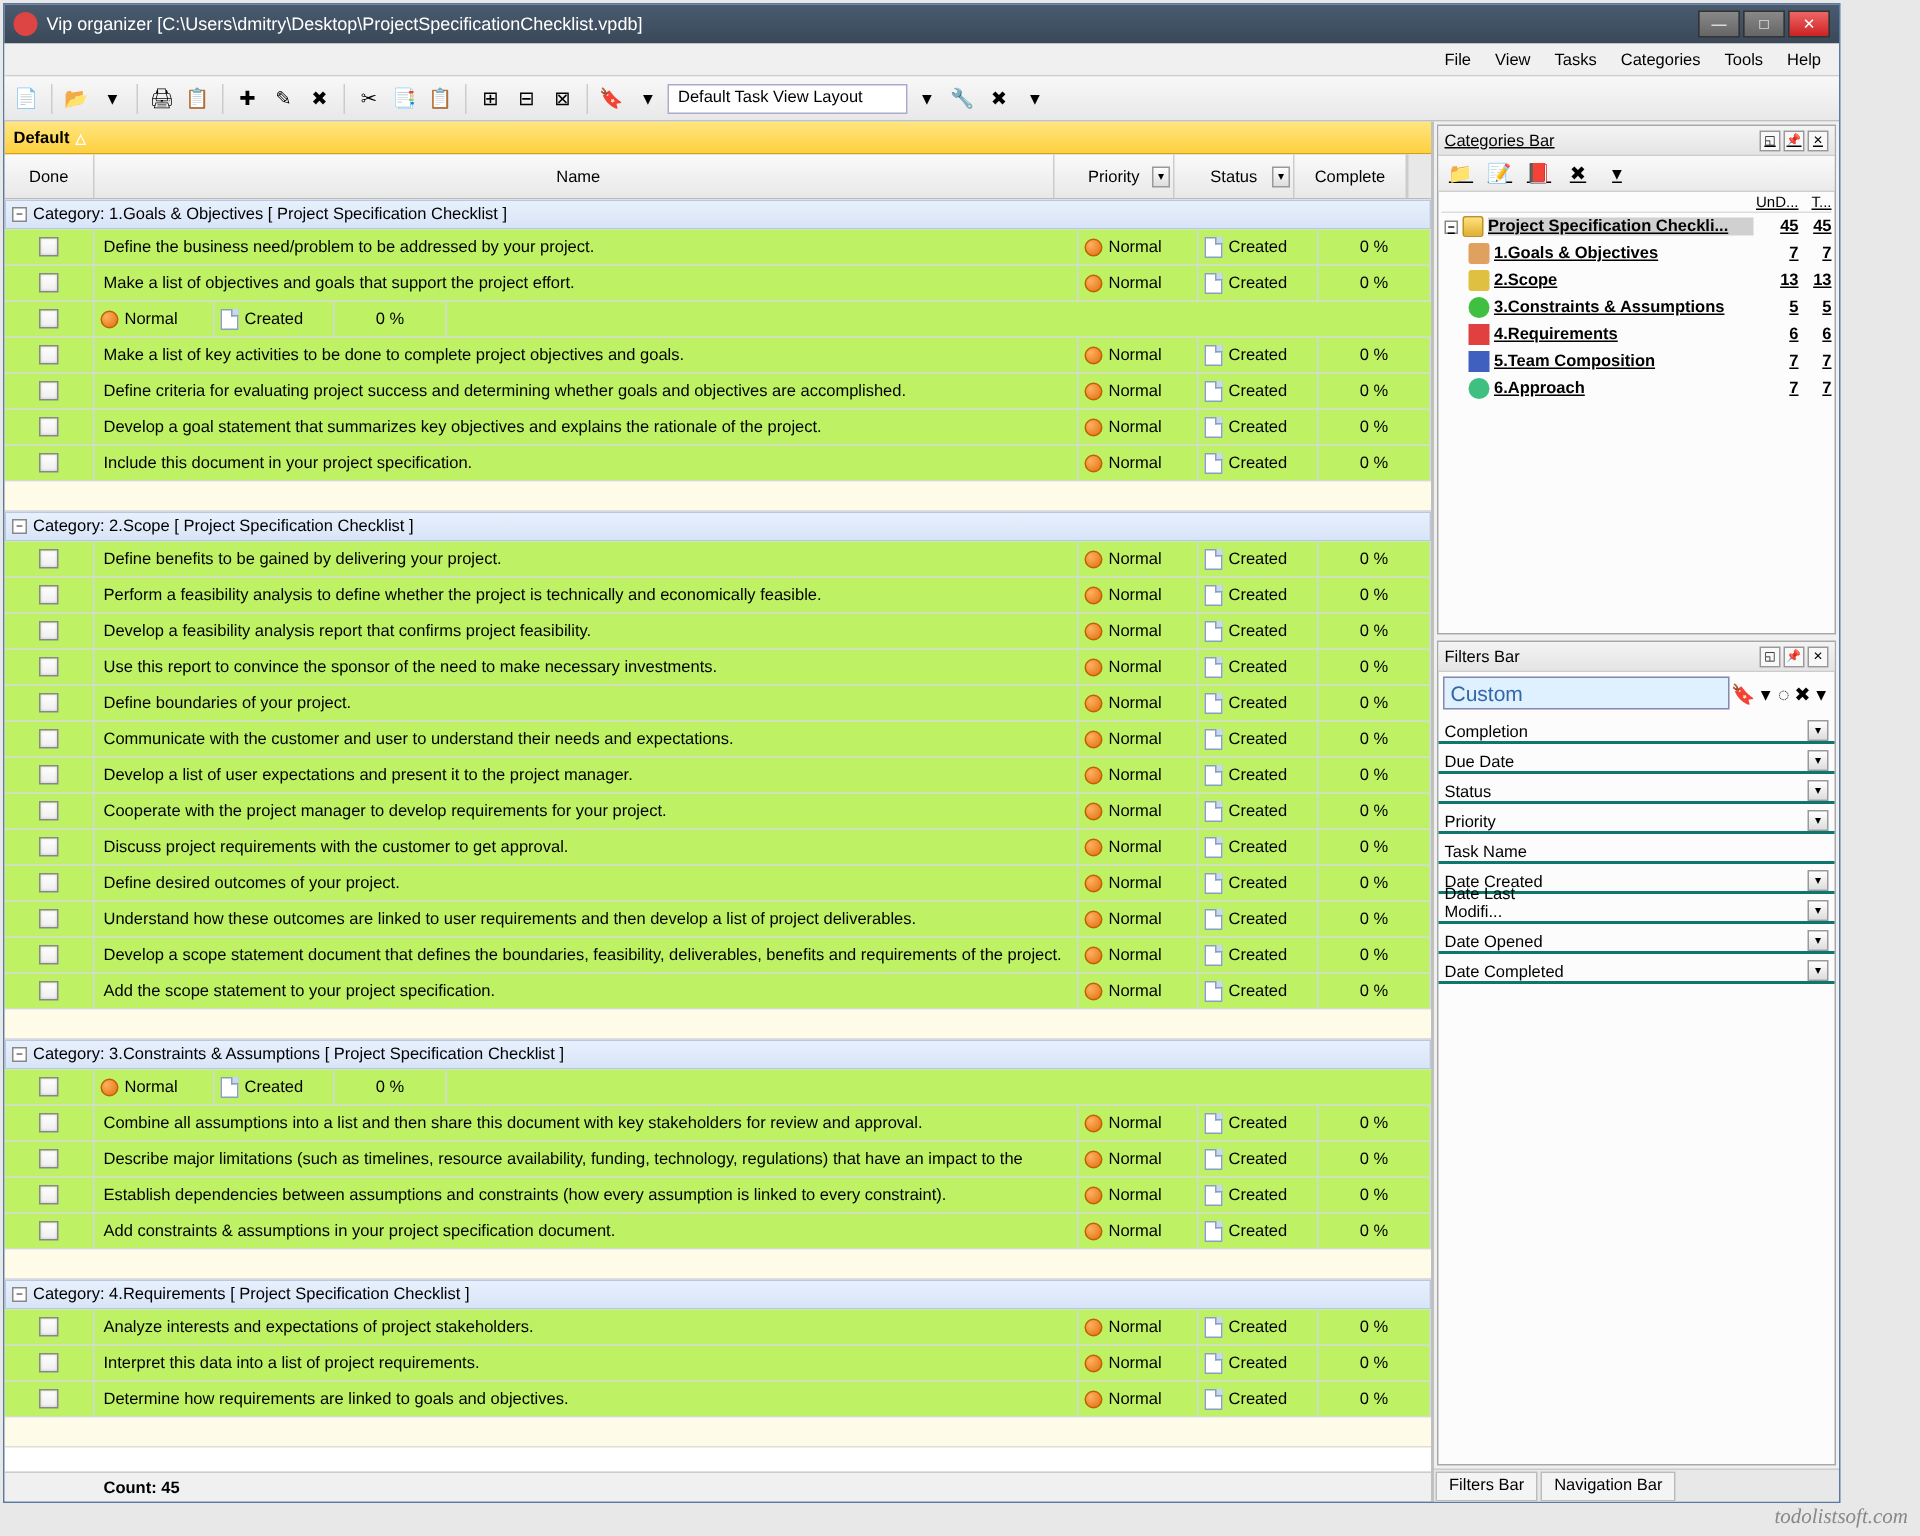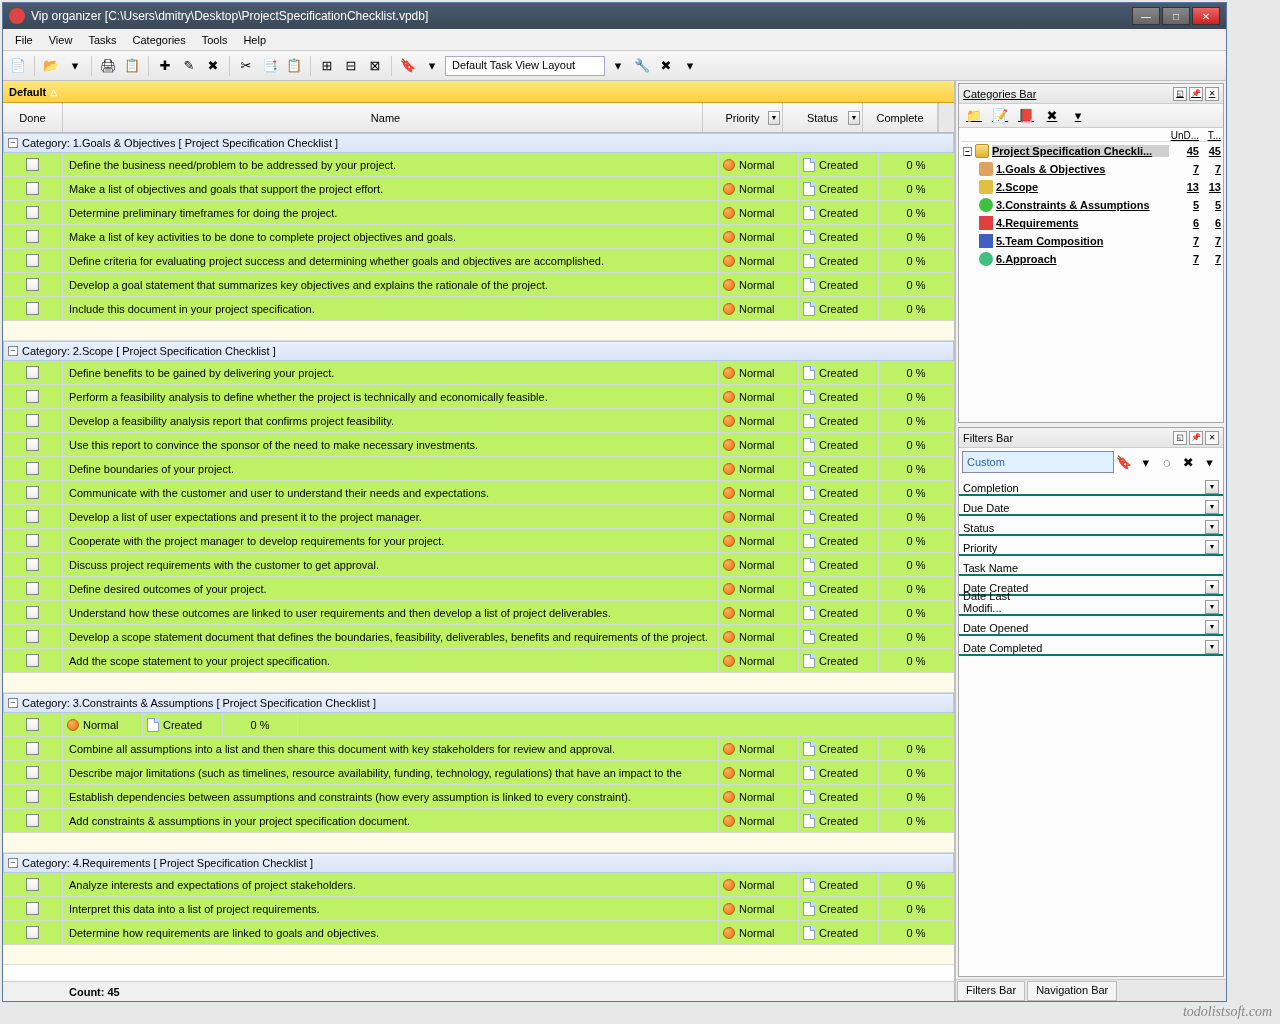--- a/index.html
+++ b/index.html
@@ -4,21 +4,21 @@
 <style>
 * { margin: 0; padding: 0; box-sizing: border-box; }
 body { font-family: Tahoma, Arial, sans-serif; font-size: 11px; background: #e8e8e8; overflow: hidden; }
 .window { width: 1225px; height: 1000px; margin: 2px; background: #f0f0f0; border: 1px solid #5a7aa0; display: flex; flex-direction: column; }
 .titlebar { background: linear-gradient(to bottom, #4a5b70, #3a4858); color: #fff; height: 26px; display: flex; align-items: center; padding: 0 6px; }
 .titlebar .app-icon { width: 16px; height: 16px; background: #d44; border-radius: 8px; margin-right: 6px; }
 .titlebar .title { flex: 1; font-size: 12px; }
 .winbtns { display: flex; gap: 2px; }
 .winbtn { width: 28px; height: 18px; background: linear-gradient(#888,#666); border: 1px solid #333; display: flex; align-items: center; justify-content: center; color: #fff; font-size: 10px; }
 .winbtn.close { background: linear-gradient(#e66,#c22); }
-.menubar { background: #f0f0f0; border-bottom: 1px solid #ccc; height: 22px; display: flex; align-items: center; padding: 0 4px; }
+.menubar { background: #f0f0f0; border-bottom: 1px solid #ccc; height: 22px; display: flex; align-items: center; padding: 0 4px; justify-content: flex-end; }
 .menubar span { padding: 2px 8px; cursor: default; }
 .toolbar { background: linear-gradient(#f8f8f8,#e8e8e8); border-bottom: 1px solid #c0c0c0; height: 30px; display: flex; align-items: center; padding: 0 4px; gap: 2px; }
 .toolbtn { width: 22px; height: 22px; border: 1px solid transparent; display: flex; align-items: center; justify-content: center; font-size: 13px; }
 .sep { width: 1px; height: 20px; background: #ccc; margin: 0 3px; }
 .viewbox { background: #fff; border: 1px solid #aac; height: 20px; padding: 2px 6px; width: 160px; font-size: 11px; }
 .content { flex: 1; display: flex; overflow: hidden; }
 .main { flex: 1; display: flex; flex-direction: column; border-right: 2px solid #c0c0c0; overflow: hidden; }
 .groupbar { background: linear-gradient(#ffe680,#ffd040); border-bottom: 1px solid #d0a020; height: 22px; display: flex; align-items: center; padding: 0 6px; font-weight: bold; font-size: 11px; }
 .grouparrow { margin-left: 4px; color: #fff; font-size: 9px; }
 .gridhead { background: linear-gradient(#fafafa,#e8e8e8); border-bottom: 1px solid #bbb; height: 30px; display: flex; }
@@ -68,21 +68,21 @@
 .treenode.sel .tlabel { background: #d0d0d0; }
 .treenode.child { padding-left: 18px; }
 .i-folder { background: linear-gradient(#ffe080,#e0b030); border: 1px solid #c09020; border-radius: 2px; }
 .i-people { background: #e0a060; border-radius: 2px; }
 .i-key { background: #e0c040; border-radius: 2px; }
 .i-smile { background: #40c040; border-radius: 50%; }
 .i-star { background: #e04040; }
 .i-flag { background: #4060c0; }
 .i-bulb { background: #40c080; border-radius: 50%; }
 .filterbox { margin: 3px; display: flex; }
-.filterbox input { flex: 1; border: 1px solid #88a; background: #dff0ff; padding: 2px 4px; font-size: 11px; color: #3366aa; }
+.filterbox input { flex: 1; border: 1px solid #88a; background: #dff0ff; padding: 2px 4px; font-size: 14px; color: #3366aa; }
 .filterrow { display: flex; height: 20px; border-bottom: 2px solid #0f766e; align-items: flex-end; padding: 0 4px; font-size: 11px; }
 .filterrow .lbl { width: 85px; }
 .filterrow .val { flex: 1; background: #fff; }
 .filterrow .dd2 { width: 14px; height: 14px; border: 1px solid #999; background: linear-gradient(#fff,#ddd); font-size: 8px; text-align: center; line-height: 12px; }
 .tabs { display: flex; background: #e8e8e8; border-top: 1px solid #ccc; height: 22px; }
 .tab { border: 1px solid #bbb; background: #f4f4f4; padding: 2px 8px; font-size: 11px; margin: 1px 1px 0 1px; }
 .watermark { position: fixed; bottom: 4px; right: 8px; font-size: 14px; color: #888; font-style: italic; font-family: Georgia, serif; }
 .scrollhint { width: 16px; background: #e8e8e8; border-left: 1px solid #ccc; }
 </style>
 </head>
@@ -190,21 +190,20 @@
             <div class="col col-status">
               <div class="icon-doc"></div>
               <span>Created</span>
             </div>
             <div class="col col-complete">0 %</div>
           </div>
           <div class="taskrow">
             <div class="col col-done">
               <div class="cb"></div>
             </div>
-            <div class="col col-name">Determine preliminary timeframes for doing the project.</div>
             <div class="col col-priority">
               <div class="icon-norm"></div>
               <span>Normal</span>
             </div>
             <div class="col col-status">
               <div class="icon-doc"></div>
               <span>Created</span>
             </div>
             <div class="col col-complete">0 %</div>
           </div>

